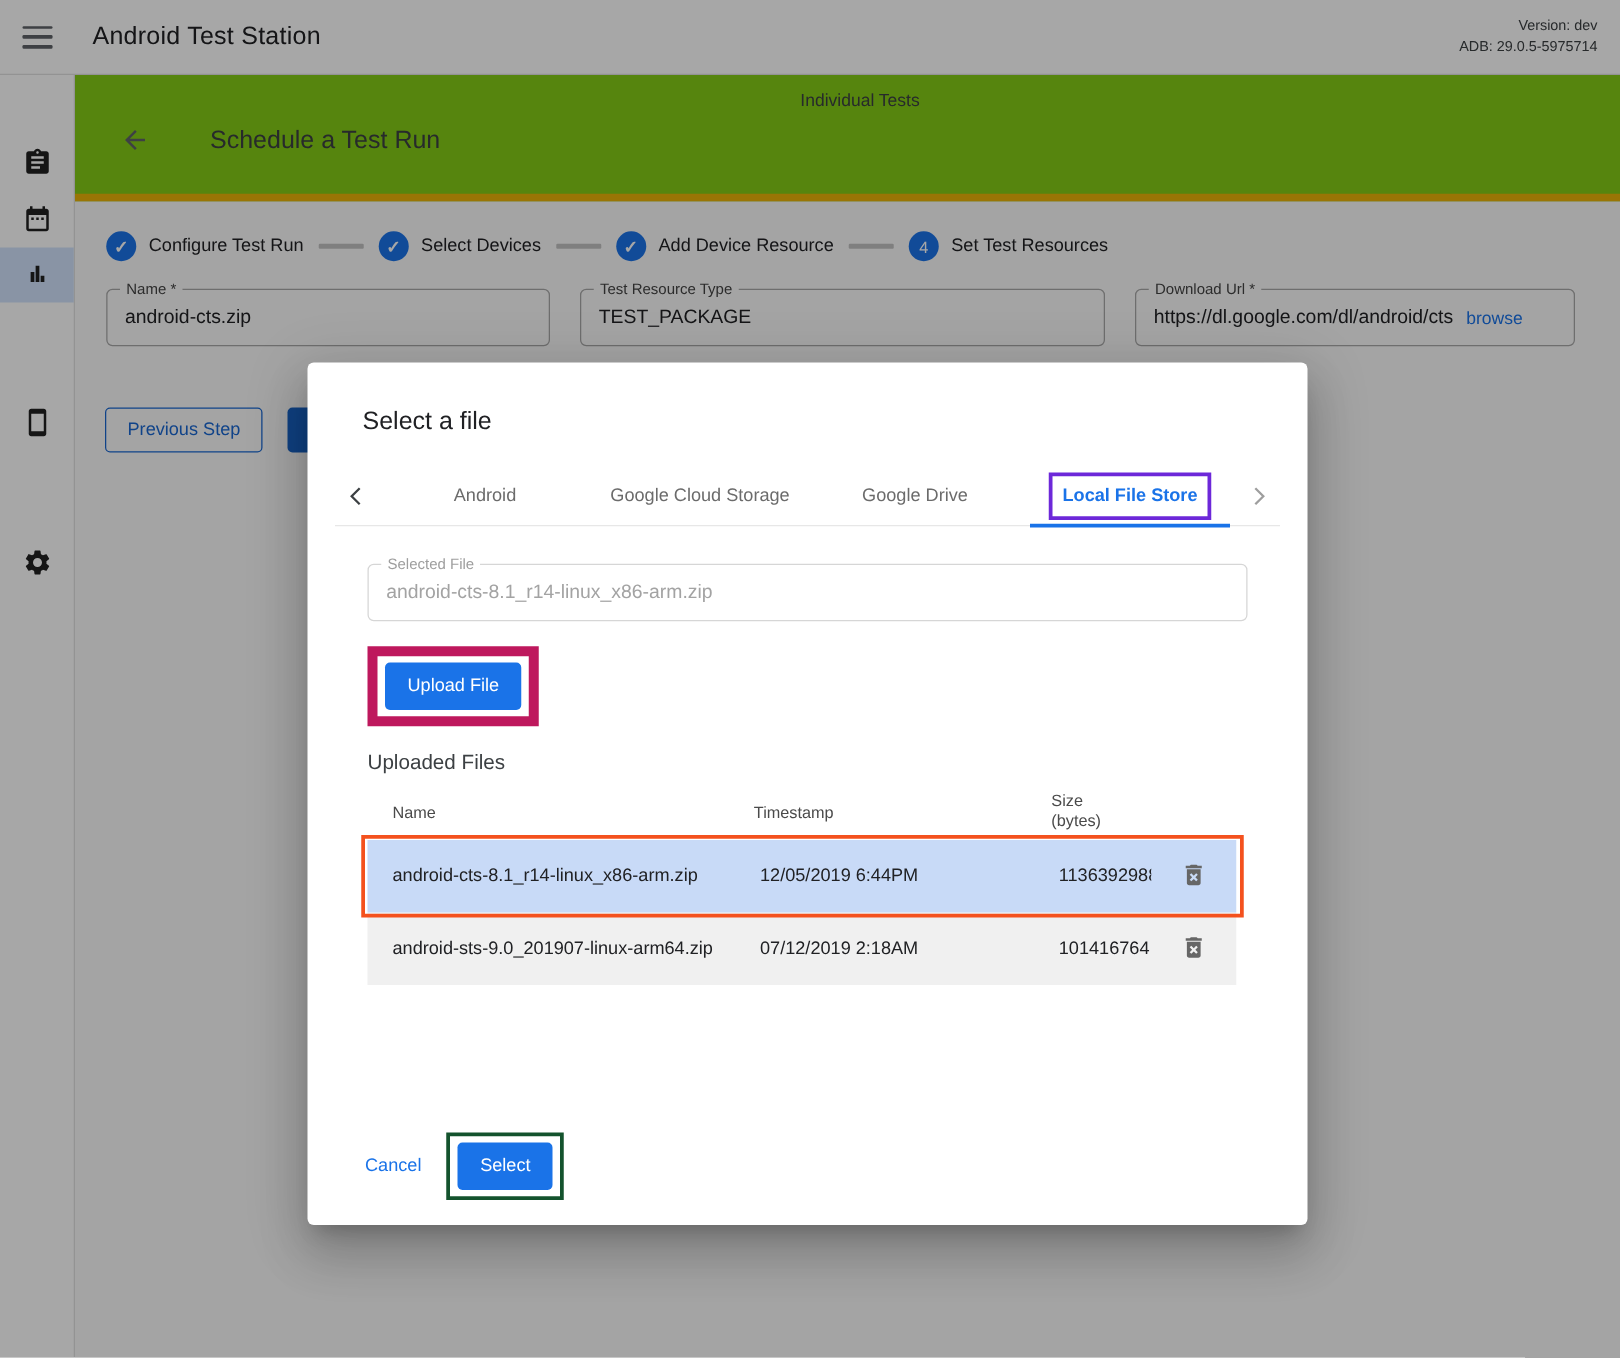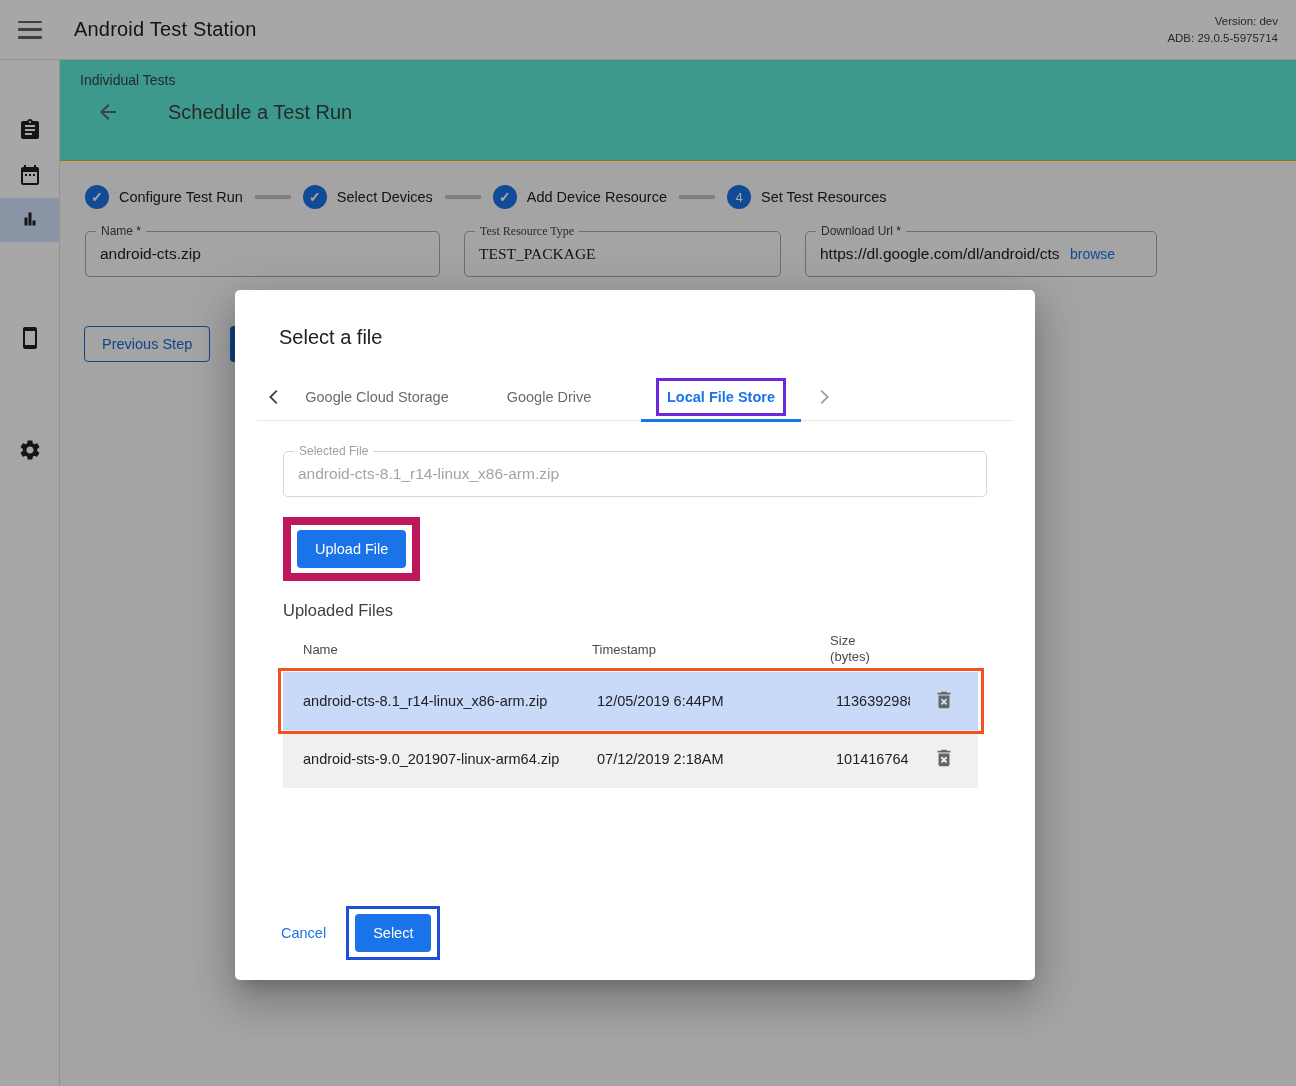--- a/index.html
+++ b/index.html
@@ -16,21 +16,21 @@
 
   
   .shell { position:absolute; left:0; top:60px; width:1296px; height:1026px; display:flex; }
   .sidebar { width:60px; background:#ffffff; border-right:1px solid #e0e0e0; display:flex; flex-direction:column; align-items:stretch; }
   .side-item { height:40px; display:flex; align-items:center; justify-content:center; cursor:pointer; }
   .side-item svg { width:24px; height:24px; fill:#212121; }
   .side-item.selected { height:44px; background:#d2e3fc; }
   .main { flex:1; display:flex; flex-direction:column; background:#fafafa; }
 
   
-  .page-header { height:101px; background:#5eead4; border-bottom:1px solid #eab308; padding:12px 0 0 20px; }
+  .page-header { height:101px; background:#84cc16; border-bottom:6px solid #eab308; padding:12px 0 0 20px;text-align:center; }
   .breadcrumb { font-size:14px; color:#3c4043; }
   .title-row { display:flex; align-items:center; margin-top:12px; }
   .back-arrow { width:24px; height:24px; margin-left:16px; cursor:pointer; }
   .back-arrow svg { width:24px; height:24px; fill:#5f6368; }
   .page-title { font-size:20px; color:#3c4043; margin-left:48px; }
 
   
   .stepper { display:flex; align-items:center; margin:24px 0 0 25px; }
   .step { display:flex; align-items:center; }
   .step-circle { width:24px; height:24px; border-radius:50%; background:#1a73e8; color:#fff;
@@ -38,35 +38,35 @@
   .step-circle .chk { font-size:14px; font-weight:bold; line-height:1; }
   .step-label { font-size:14.5px; color:#202124; margin-left:10px; }
   .step-conn { width:36px; height:4px; background:#c3c3c3; margin:0 12px; border-radius:1px; }
 
   
   .fields-row { display:flex; margin:22px 0 0 25px; gap:24px; }
   .ofield { position:relative; height:46px; border:1px solid #a8a8a8; border-radius:5px; background:transparent; }
   .ofield .flabel { position:absolute; top:-8px; left:10px; background:#fafafa; padding:0 5px; font-size:12px; color:#444; white-space:nowrap; }
   .ofield .fvalue { font-size:15.5px; color:#202124; line-height:44px; padding-left:14px; white-space:nowrap; overflow:hidden; }
   .f-name { width:355px; }
-  .f-type { width:317px;font-family:Liberation Serif, serif; }
+  .f-type { width:420px; }
   .f-url  { width:352px; display:flex; align-items:center; }
   .f-url .fvalue { width:258px; padding-right:0; }
   .browse-link { font-size:14px; color:#1a73e8; margin-left:6px; cursor:pointer; }
 
   
   .actions-row { display:flex; margin:49px 0 0 24px; }
   .btn-outline { border:1px solid #1967d2; color:#1967d2; background:transparent; font-size:14.5px;
                  padding:9px 17px; border-radius:4px; font-family:inherit; cursor:pointer; }
   .btn-next { margin-left:20px; background:#1764c7; color:#fff; border:none; font-size:14.5px;
               padding:9px 30px; border-radius:4px; font-family:inherit; cursor:pointer; }
 
   
   .overlay { position:absolute; inset:0; background:rgba(0,0,0,.345); z-index:5; }
-  .dialog { position:absolute; left:235px; top:290px; width:800px; height:690px; background:#ffffff;
+  .dialog { position:absolute; left:246px; top:290px; width:800px; height:690px; background:#ffffff;
             border-radius:5px; z-index:10;
             box-shadow:0 11px 15px -7px rgba(0,0,0,.2), 0 24px 38px 3px rgba(0,0,0,.14), 0 9px 46px 8px rgba(0,0,0,.12); }
   .dlg-title { font-size:20px; color:#202124; margin:36px 0 0 44px; }
 
   
   .tabstrip { display:flex; align-items:center; margin:24px 22px 0 22px; height:48px; border-bottom:1px solid #e7e7e7; position:relative; }
   .tab-pag { width:34px; height:48px; display:flex; align-items:center; justify-content:center; cursor:pointer; }
   .tab-pag svg { width:22px; height:22px; }
   .tab-pag.left  svg { stroke:#3c4043; }
   .tab-pag.right svg { stroke:#9e9e9e; }
@@ -102,21 +102,21 @@
   .drow.selected { background:#c8daf7; }
   .drow.alt { background:#f0f0f0; }
   .row-annot-wrap { position:relative; }
   .row-annot { position:absolute; left:-5px; right:-6px; top:-4px; bottom:-4px; border:3px solid #f4511e; pointer-events:none; }
   .del-btn { width:26px; height:26px; border:none; background:transparent; cursor:pointer; padding:0; }
   .del-btn svg { width:22px; height:22px; fill:#666; }
 
   
   .dlg-footer { position:absolute; left:40px; bottom:20px; display:flex; align-items:center; }
   .cancel-link { font-size:14.5px; color:#1a73e8; cursor:pointer; margin-right:14px; padding:6px; }
-  .footer-annot { display:inline-block; border:3px solid #1d4ed8; padding:5px 6px; }
+  .footer-annot { display:inline-block; border:3px solid #14532d; padding:5px 6px; }
 </style>
 </head>
 <body>
 
 <div class="topbar">
   <div class="hamburger">
       <span></span>
       <span></span>
       <span></span>
     </div>
@@ -224,20 +224,23 @@
 
 <div class="dialog">
   <div class="dlg-title">Select a file</div>
 
   <div class="tabstrip">
     <div class="tab-pag left">
       <svg viewBox="0 0 24 24" fill="none" stroke-width="2">
           <polyline points="15 5 8 12 15 19"></polyline>
         </svg>
     </div>
+    <div class="tab">
+        <span>Android</span>
+      </div>
     <div class="tab">
         <span>Google Cloud Storage</span>
       </div>
     <div class="tab">
         <span>Google Drive</span>
       </div>
     <div class="tab active">
       <span class="tab-annot"><span>Local File Store</span></span>
     </div>
     <div class="tab-pag right">

